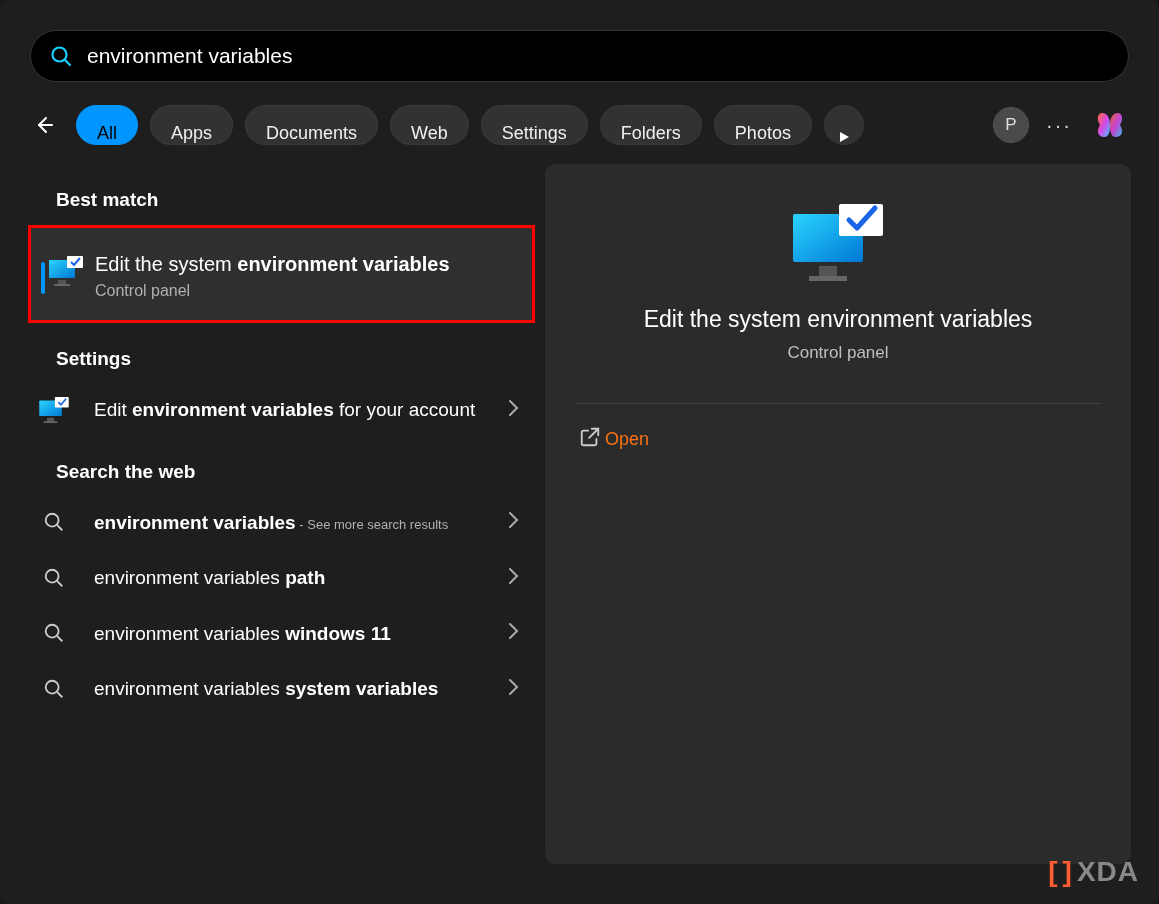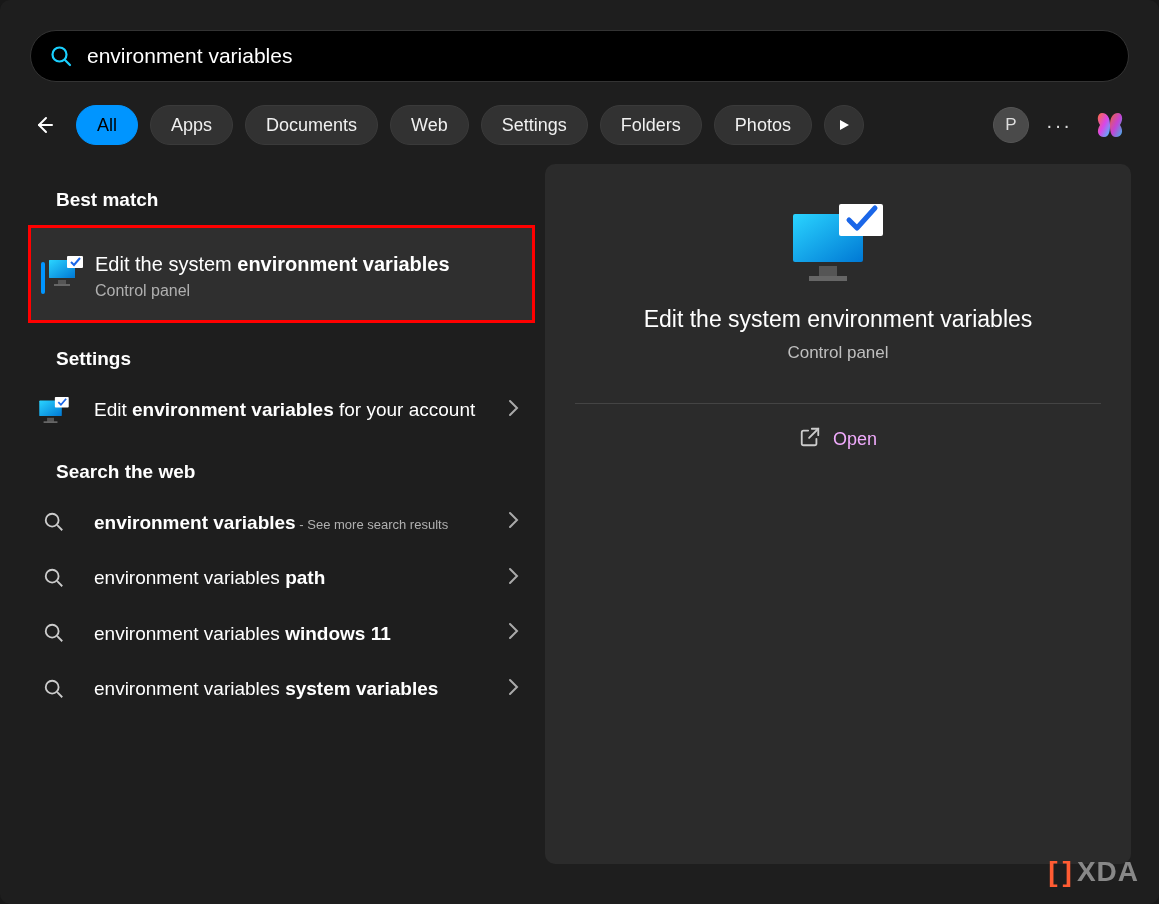--- a/index.html
+++ b/index.html
@@ -52,21 +52,21 @@
   .back-btn {
     width: 32px; height:32px;
     display:flex; align-items:center; justify-content:center;
     color:#fff; cursor:pointer; margin-right:4px;
   }
   .pill {
     background: #323232;
     border-radius: 20px;
     height: 40px;
     display: flex;
-    align-items: center;
+    align-items: flex-end;
     padding: 0 20px;
     font-size: 18px;
     color: #f0f0f0;
     cursor: pointer;
     border:1px solid #3a3a3a;
   }
   .pill.active {
     background: #0095ff;
     color: #000;
     border-color:#0095ff;
@@ -131,22 +131,22 @@
   .item .txt .sub { color:#b0b0b0; font-size:13px;}
   .item .txt b { font-weight:700; }
   .item .chev { color:#aaa; }
 
   
   .preview-icon { margin-bottom: 20px; }
   .preview-title { font-size: 23px; font-weight:400; text-align:center; }
   .preview-sub { font-size:17px; color:#bfbfbf; margin-top:10px; }
   .right-divider { width:100%; height:1px; background:#444; margin-top:40px; }
   .action-row {
-    width:100%; display:flex; align-items:center; gap:12px;
-    padding: 22px 4px; cursor:pointer; color:#f0abfc;justify-content:center;
+    width:100%; display:flex; align-items:center; gap:4px;
+    padding: 22px 4px; cursor:pointer; color:#f97316;
   }
   .action-row .lbl { font-size:18px; }
 
   
   .watermark {
     position:absolute; right:20px; bottom:16px;
     font-size:28px; font-weight:700; letter-spacing:1px;
     color:#888; display:flex;align-items:center;gap:4px;
     pointer-events:none;
   }

